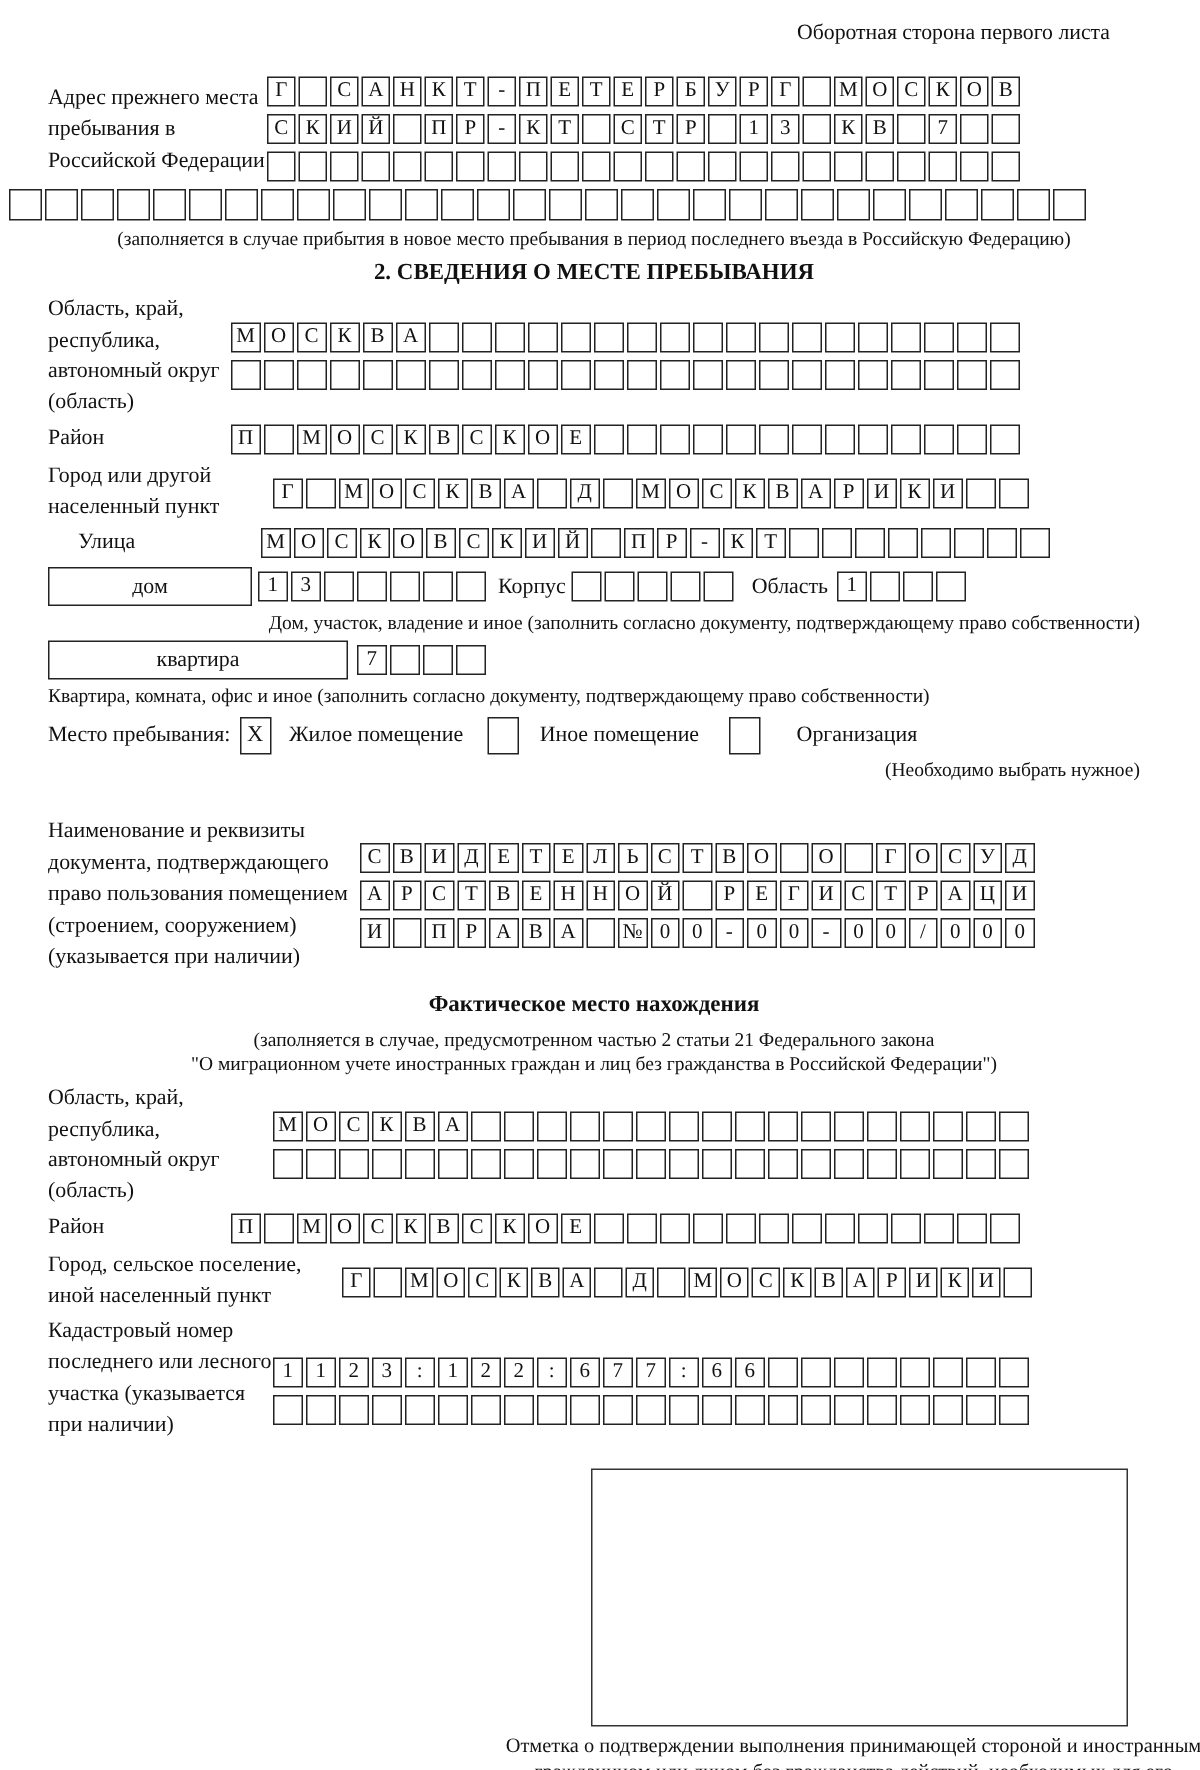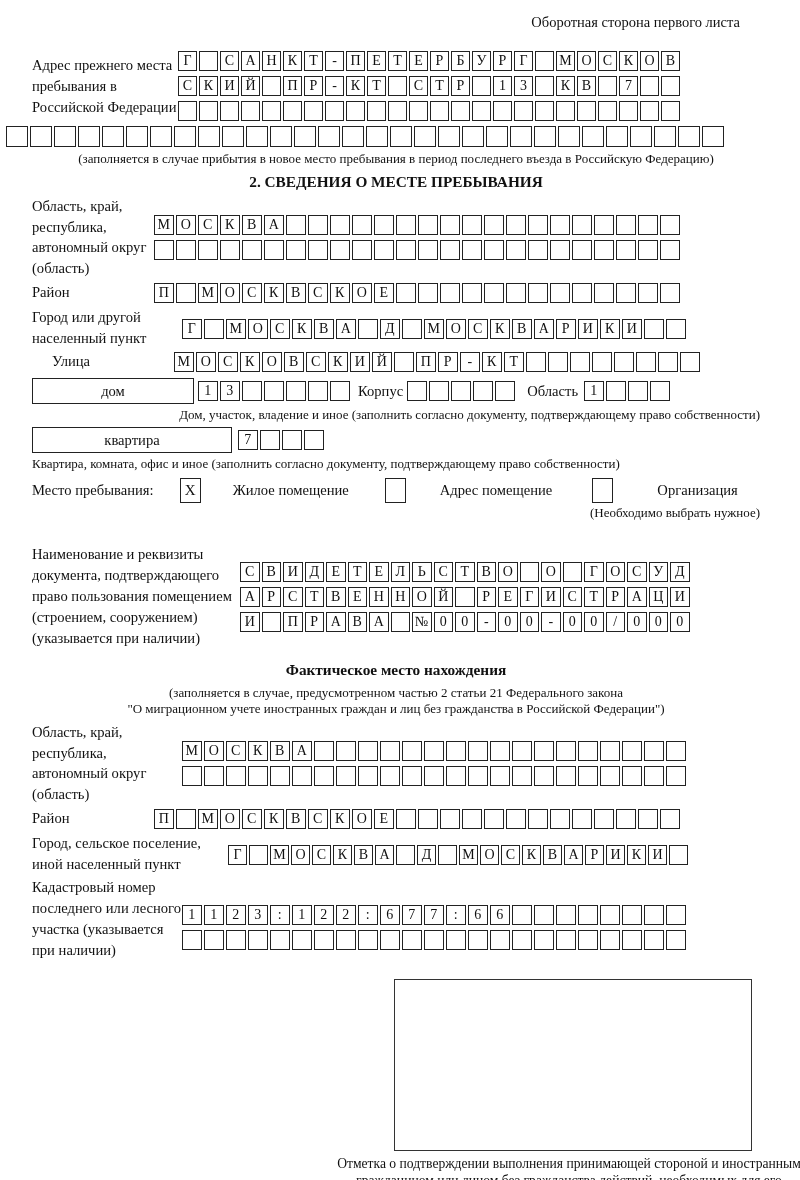--- a/index.html
+++ b/index.html
@@ -337,21 +337,21 @@
         <div class="cell"></div>
         <div class="cell"></div>
         <div class="cell"></div>
         <div class="cell"></div>
         <div class="cell"></div>
         <div class="cell"></div>
       </div>
   </div>
 
   <div class="row" style="margin-top:6px; align-items:center;">
-    <div class="bigbox" style="width:162px;">дом</div>
+    <div class="bigbox" style="width:136px;">дом</div>
     <div class="cells" style="margin-left:4px;">
         <div class="cell">1</div>
         <div class="cell">3</div>
         <div class="cell"></div>
         <div class="cell"></div>
         <div class="cell"></div>
         <div class="cell"></div>
         <div class="cell"></div>
       </div>
     <div class="inline-lbl" style="margin-left:6px;">Корпус</div>
@@ -376,26 +376,26 @@
     <div class="bigbox" style="width:200px;">квартира</div>
     <div class="cells" style="margin-left:6px;">
         <div class="cell">7</div>
         <div class="cell"></div>
         <div class="cell"></div>
         <div class="cell"></div>
       </div>
   </div>
   <div class="note" style="text-align:left; margin-top:3px;">Квартира, комната, офис и иное (заполнить согласно документу, подтверждающему право собственности)</div>
 
-  <div class="row" style="margin-top:5px; align-items:center;gap:20px;">
+  <div class="row" style="margin-top:5px; align-items:center;">
     <div class="inline-lbl">Место пребывания:</div>
     <div class="markbox" style="margin-left:6px;">X</div>
     <div class="inline-lbl" style="margin-left:12px;">Жилое помещение</div>
     <div class="markbox" style="margin-left:16px;"> </div>
-    <div class="inline-lbl" style="margin-left:14px;">Адрес помещение</div>
+    <div class="inline-lbl" style="margin-left:14px;">Иное помещение</div>
     <div class="markbox" style="margin-left:20px;"> </div>
     <div class="inline-lbl" style="margin-left:24px;">Организация</div>
   </div>
   <div class="note" style="text-align:right; margin:2px 0 0 210px;">(Необходимо выбрать нужное)</div>
 
   <div class="row" style="margin-top:23px;">
     <div class="lbl" style="width:206px; flex:0 0 auto; line-height:21px;">Наименование и реквизиты документа, подтверждающего право пользования помещением (строением, сооружением) (указывается при наличии)</div>
     <div class="cellcol p245" style="margin-left:2px;">
       <div class="cells">
           <div class="cell">С</div>

